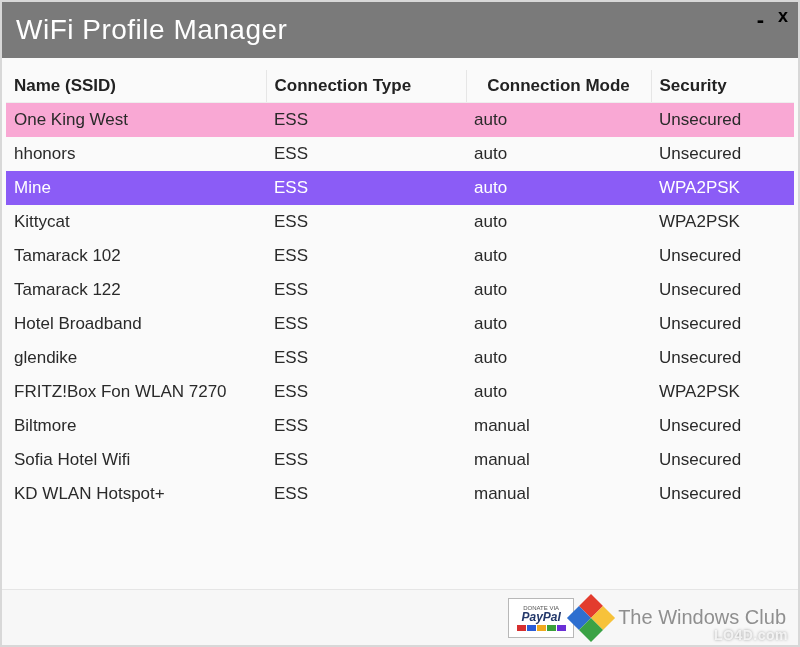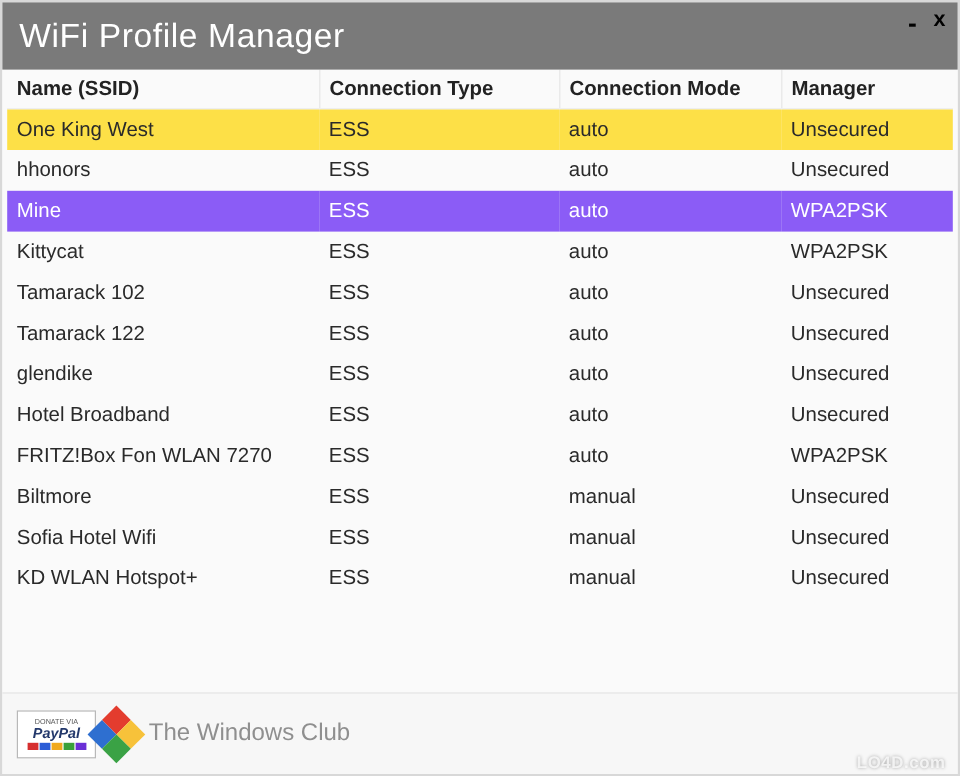--- a/index.html
+++ b/index.html
@@ -56,21 +56,21 @@
     .titlebar .close {
       font-size: 18px;
       font-weight: bold;
       color: #000;
       cursor: pointer;
     }
     .table-wrap {
       flex: 1;
       overflow: auto;
       background: #fafafa;
-      padding: 0 4px;
+      padding: 12px 4px;
     }
     table {
       width: 100%;
       border-collapse: collapse;
       font-size: 17px;
       color: #2a2a2a;
     }
     thead th {
       text-align: left;
       font-weight: 600;
@@ -86,36 +86,36 @@
     }
     tbody td {
       padding: 4px 8px;
       white-space: nowrap;
     }
     tbody tr {
       line-height: 26px;
     }
     .col-name { width: 260px; }
     .col-type { width: 200px; }
-    .col-mode { width: 185px; }
+    .col-mode { width: 185px; text-align: center; }
     .col-sec  { width: auto; }
     tr.row-hover td {
-      background: #fde047;
+      background: #f9a8d4;
     }
     tr.row-selected td {
       background: #8b5cf6;
       color: #fff;
     }
     .footer {
-      height: 68px;
+      height: 56px;
       background: #f7f7f7;
       border-top: 1px solid #e5e5e5;
       display: flex;
       align-items: center;
-      justify-content: flex-start;
+      justify-content: flex-end;
       padding: 0 12px;
       position: relative;
     }
     .paypal {
       width: 66px;
       height: 40px;
       border: 1px solid #b8b8b8;
       background: #fff;
       display: flex;
       flex-direction: column;
@@ -192,21 +192,21 @@
     </div>
   </div>
 
   <div class="table-wrap">
     <table>
       <thead>
         <tr>
           <th class="col-name">Name (SSID)</th>
           <th class="col-type">Connection Type</th>
           <th class="col-mode">Connection Mode</th>
-          <th class="col-sec">Manager</th>
+          <th class="col-sec">Security</th>
         </tr>
       </thead>
       <tbody id="rows">
           <tr class="row-hover">
             <td>One King West</td>
             <td>ESS</td>
             <td>auto</td>
             <td>Unsecured</td>
           </tr>
           <tr>
@@ -233,27 +233,27 @@
             <td>auto</td>
             <td>Unsecured</td>
           </tr>
           <tr>
             <td>Tamarack 122</td>
             <td>ESS</td>
             <td>auto</td>
             <td>Unsecured</td>
           </tr>
           <tr>
+            <td>Hotel Broadband</td>
+            <td>ESS</td>
+            <td>auto</td>
+            <td>Unsecured</td>
+          </tr>
+          <tr>
             <td>glendike</td>
-            <td>ESS</td>
-            <td>auto</td>
-            <td>Unsecured</td>
-          </tr>
-          <tr>
-            <td>Hotel Broadband</td>
             <td>ESS</td>
             <td>auto</td>
             <td>Unsecured</td>
           </tr>
           <tr>
             <td>FRITZ!Box Fon WLAN 7270</td>
             <td>ESS</td>
             <td>auto</td>
             <td>WPA2PSK</td>
           </tr>

